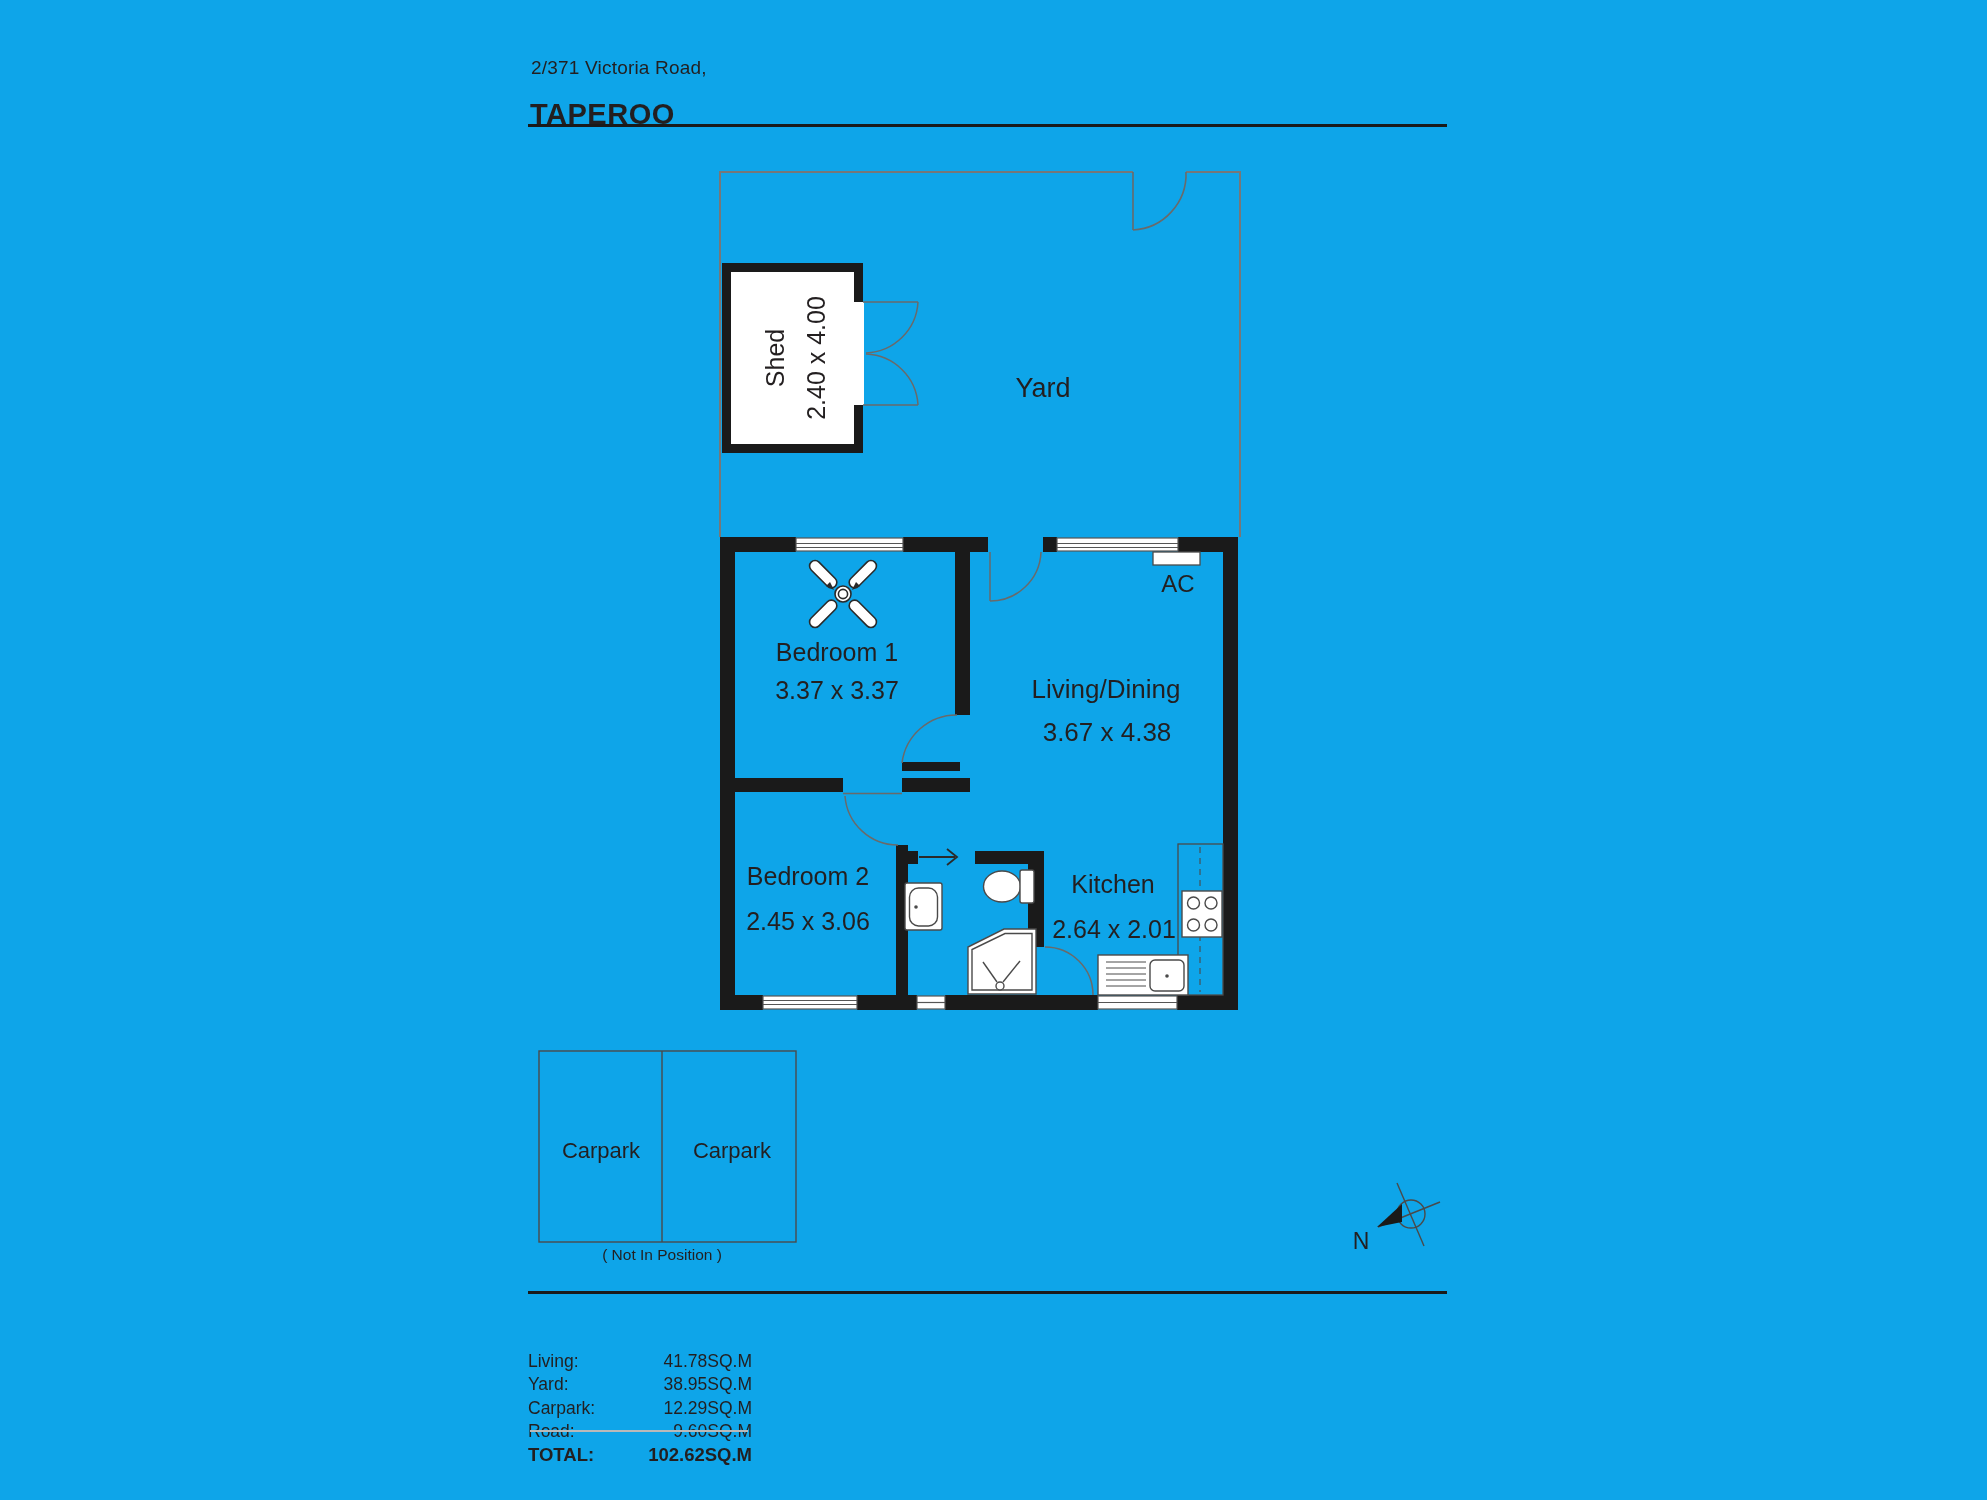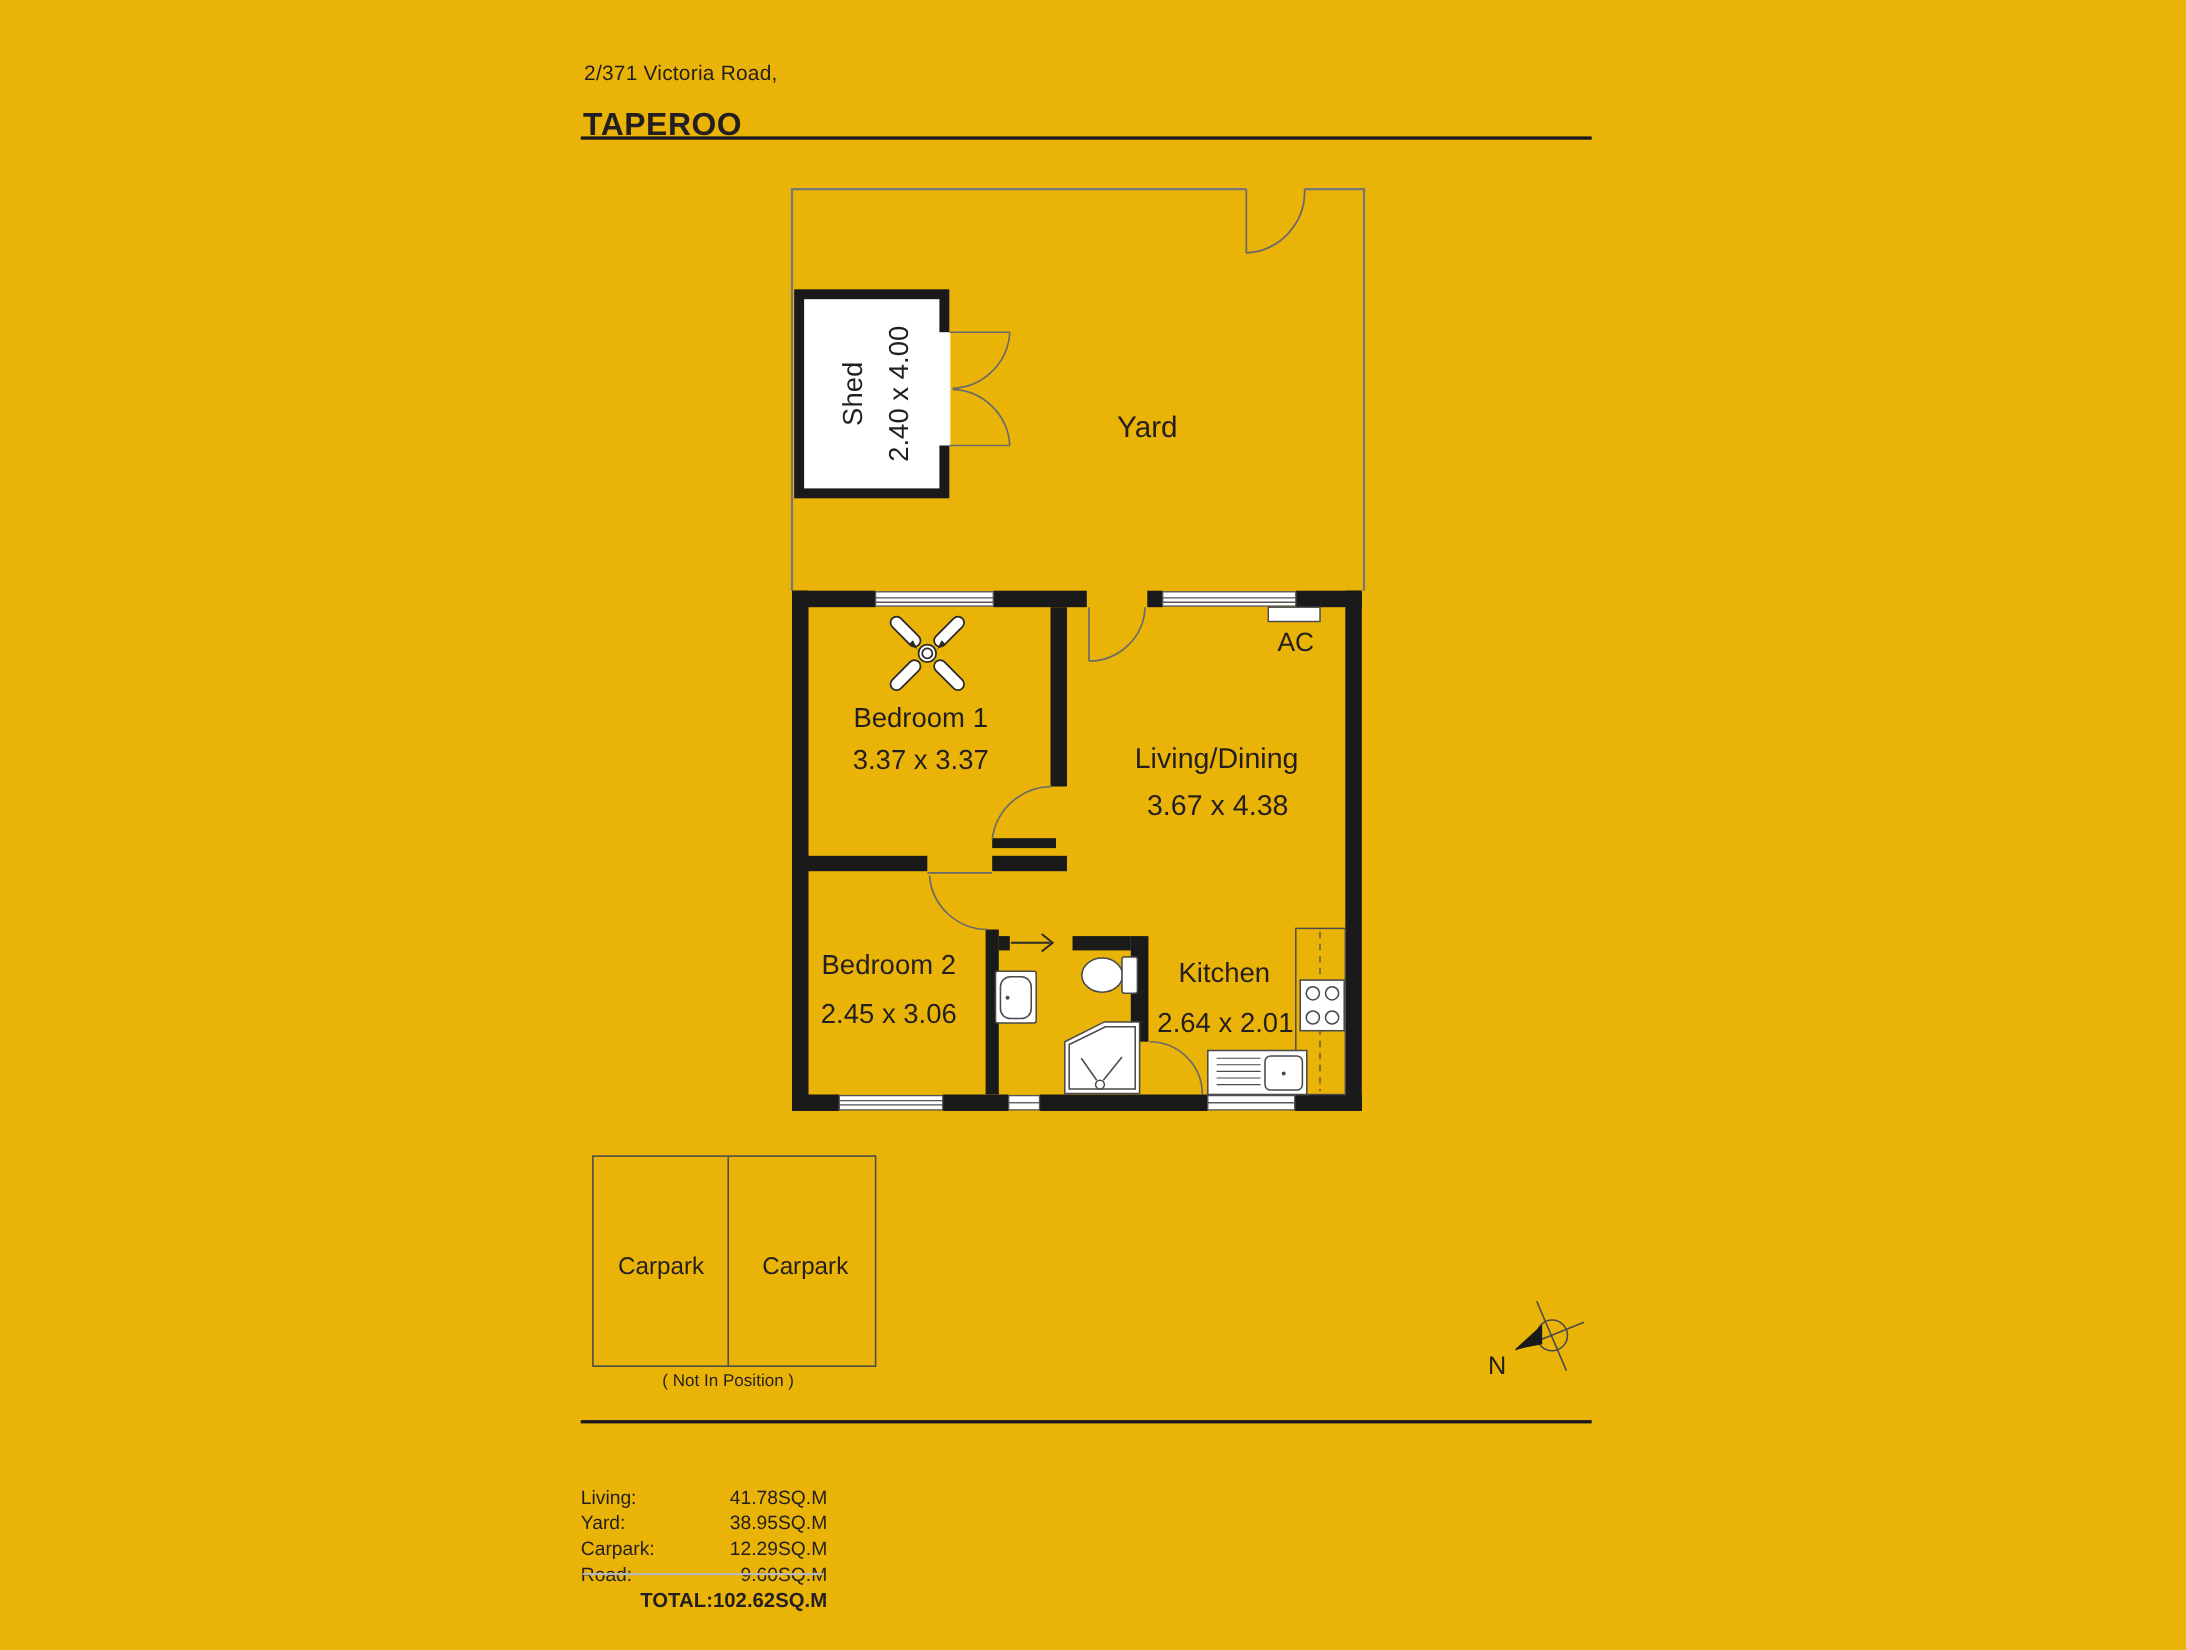--- a/index.html
+++ b/index.html
@@ -1,29 +1,29 @@
 <!DOCTYPE html>
 <html><head>
 <meta charset="utf-8">
 <style>
   html,body{margin:0;padding:0;background:#ffffff;}
   .page{
-    position:relative;width:1987px;height:1500px;background:#eab308;
+    position:relative;width:1987px;height:1500px;background:#0ea5e9;
     font-family:"Liberation Sans",sans-serif;color:#231f20;overflow:hidden;
   }
   .abs{position:absolute;}
   .address{left:531px;top:57px;font-size:19px;letter-spacing:0.2px;}
   .suburb{left:530px;top:98px;font-size:29px;font-weight:bold;letter-spacing:0.5px;}
   .header-rule{left:528px;top:124px;width:919px;height:3px;background:#1a1a1a;}
   .plan-svg{left:0;top:0;}
   .areas-rule{left:528px;top:1291px;width:919px;height:3px;background:#1a1a1a;}
   .areas{left:528px;top:1326px;width:224px;font-size:17.5px;margin-top:24px;}
   .area-row{display:flex;justify-content:space-between;height:23.3px;line-height:23.3px;}
   .areas-subrule{left:530px;top:1430px;width:218px;height:1.5px;background:#b9b9b9;}
-  .total-row{left:528px;top:1444px;width:224px;display:flex;justify-content:flex-end;
+  .total-row{left:528px;top:1444px;width:224px;display:flex;justify-content:space-between;
     font-size:18.5px;font-weight:bold;line-height:22px;}
   .disclaimer{right:526px;top:1379px;width:560px;text-align:right;
     font-size:18.5px;line-height:27px;color:#2a2a2a;}
   svg text{font-family:"Liberation Sans",sans-serif;fill:#231f20;}
 </style>
 </head>
 <body>
 
 <div class="page">
 

